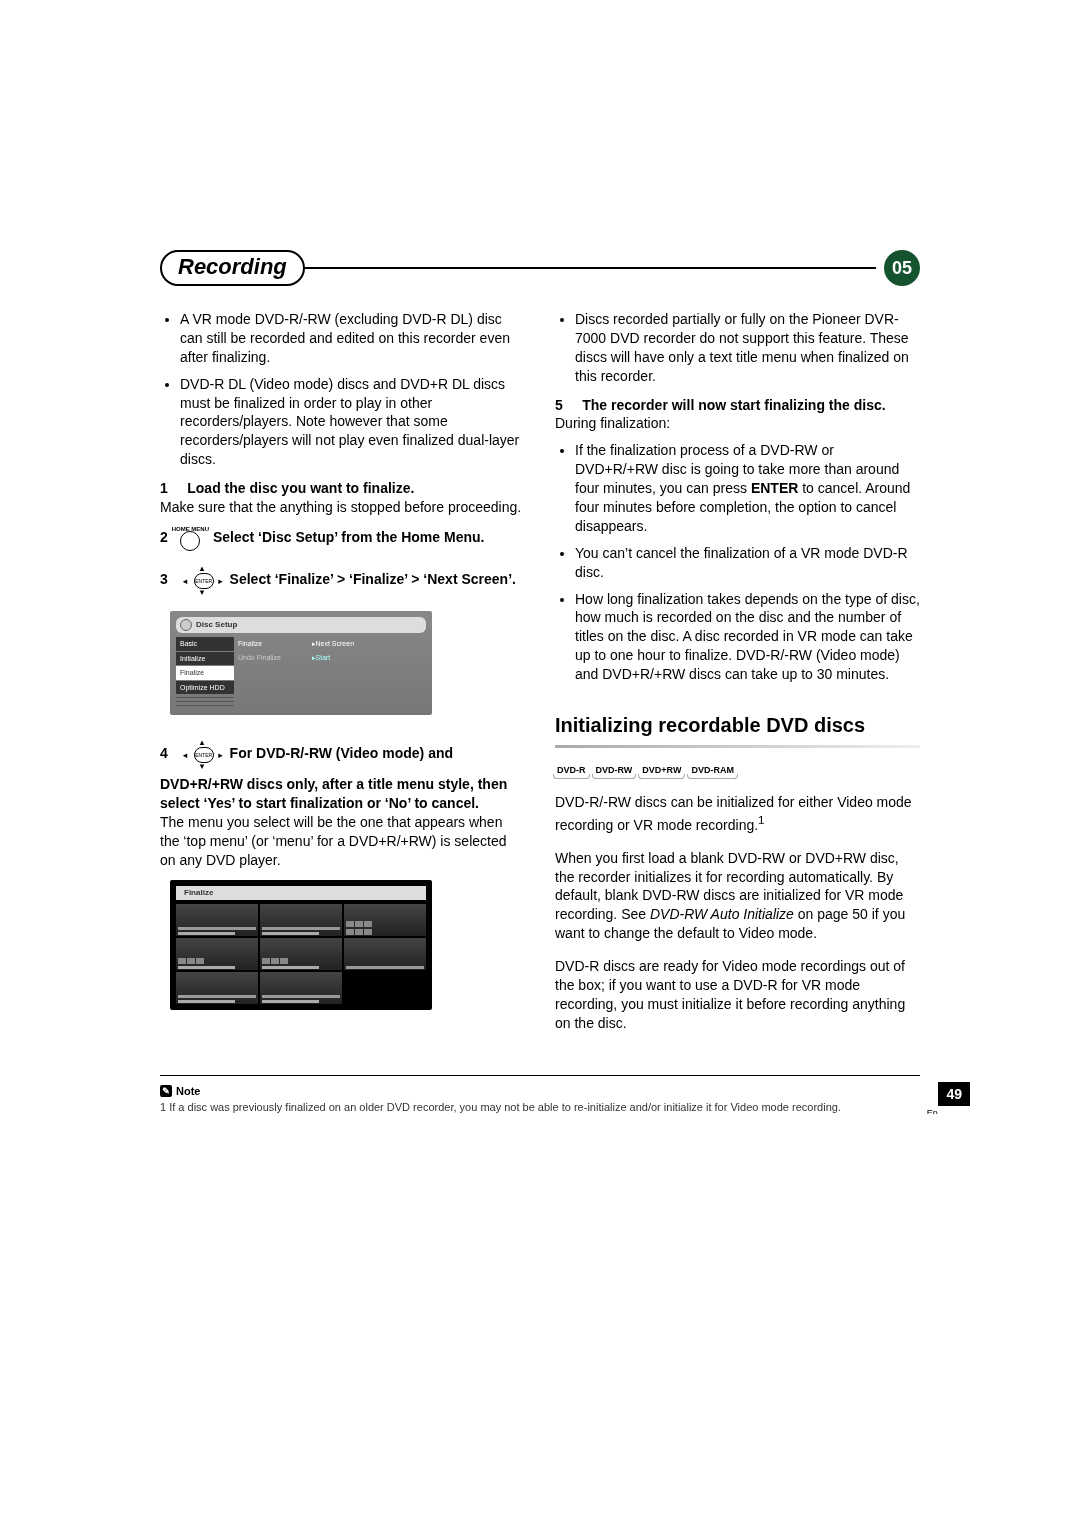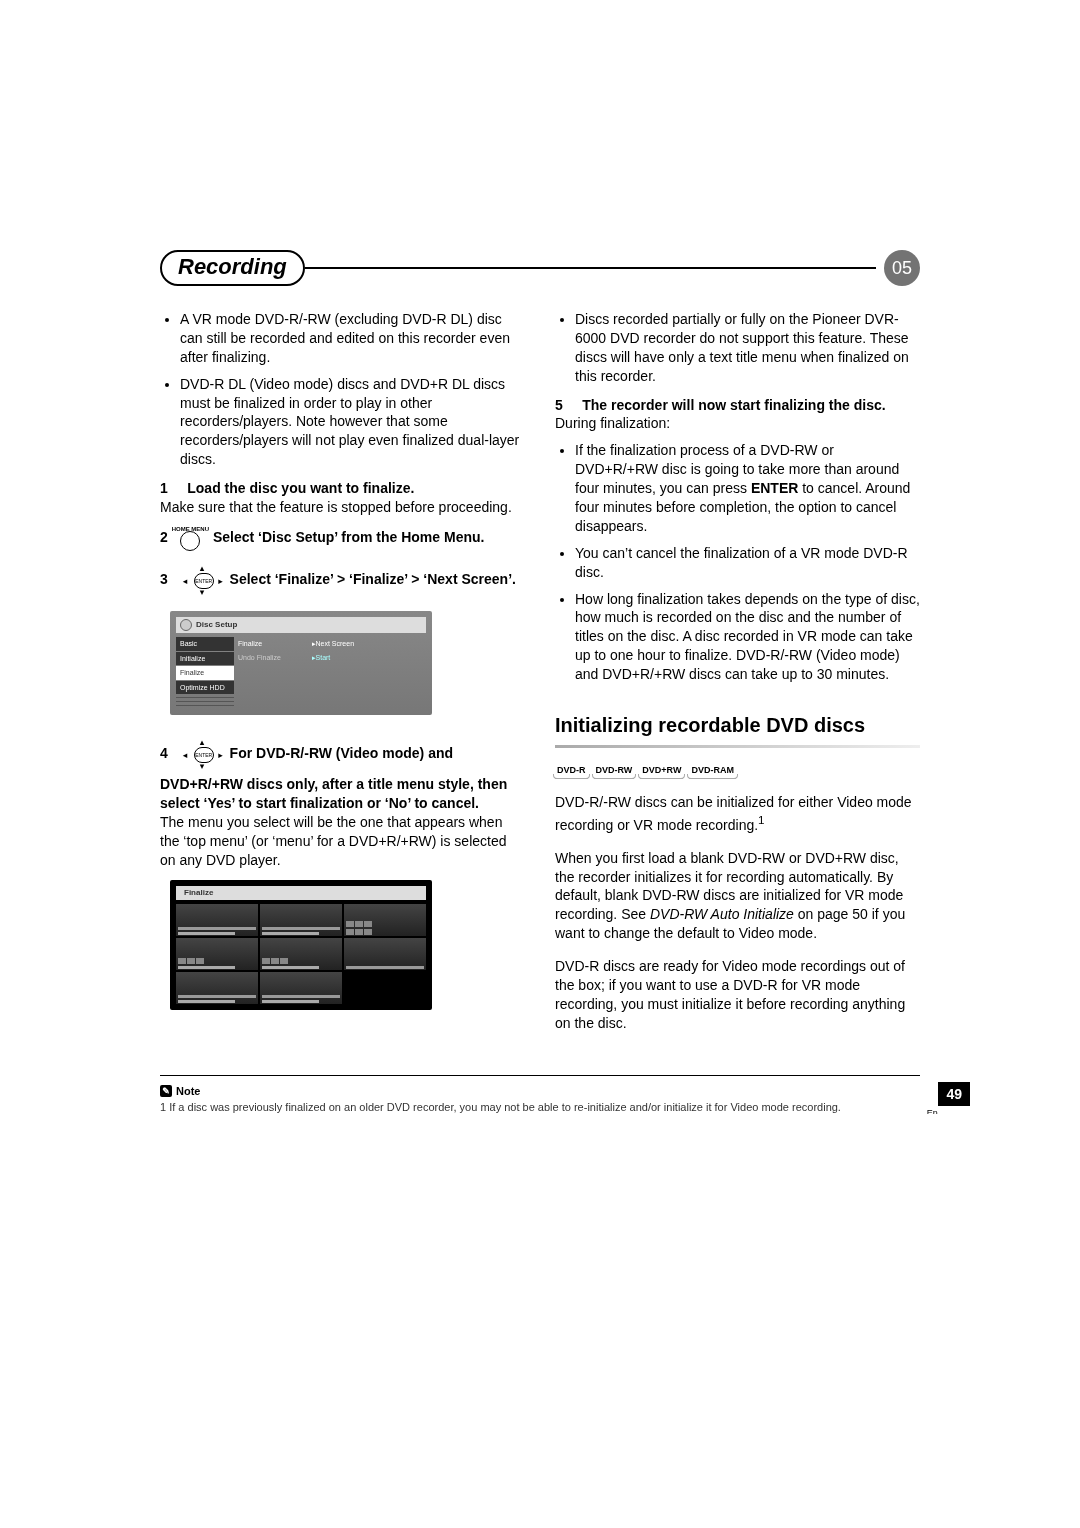--- a/index.html
+++ b/index.html
@@ -34,23 +34,23 @@
   .header-line {
     flex: 1;
     height: 2px;
     background: #000;
     margin-left: 0px;
   }
   .chapter-badge {
     width: 36px;
     height: 36px;
     border-radius: 50%;
-    background: #737373;
+    background: #14532d;
     color: #fff;
-    font-weight: normal;
+    font-weight: bold;
     font-size: 18px;
     display: flex;
     align-items: center;
     justify-content: center;
     margin-left: 8px;
   }
   .columns {
     display: flex;
     gap: 30px;
   }
@@ -128,20 +128,21 @@
   }
   .disc-setup-header {
     background: #ddd;
     color: #333;
     font-weight: bold;
     padding: 2px 4px;
     display: flex;
     align-items: center;
     gap: 4px;
     margin-bottom: 4px;
+    border-radius: 6px;
   }
   .disc-setup-header .disc-icon {
     width: 10px; height: 10px;
     border: 1px solid #666;
     border-radius: 50%;
     background: #ccc;
   }
   .disc-setup-cols {
     display: flex;
     gap: 4px;
@@ -314,21 +315,21 @@
     <div class="col">
       <ul>
         <li>A VR mode DVD-R/-RW (excluding DVD-R DL) disc can still be recorded and edited on this recorder even after finalizing.</li>
         <li>DVD-R DL (Video mode) discs and DVD+R DL discs must be finalized in order to play in other recorders/players. Note however that some recorders/players will not play even finalized dual-layer discs.</li>
       </ul>
 
       <div class="step-block">
         <span class="step-bold">1</span>
         <span>&nbsp;&nbsp;&nbsp;</span>
         <span class="step-bold">Load the disc you want to finalize.</span>
-        <div>Make sure that the feature is stopped before proceeding.</div>
+        <div>Make sure that the anything is stopped before proceeding.</div>
       </div>
 
       <div class="step-block">
         <span class="step-bold">2</span>
         <span style="display:inline-block;vertical-align:middle;text-align:center;">
           <span class="tiny-label">HOME MENU</span>
           <span class="icon-circle"></span>
         </span>
         <span class="step-bold">Select ‘Disc Setup’ from the Home Menu.</span>
       </div>
@@ -437,21 +438,21 @@
               <div class="bar b1"></div>
               <div class="bar b2"></div>
             </div>
           <div class="thumb" style="background:#000"></div>
         </div>
       </div>
     </div>
 
     <div class="col">
       <ul>
-        <li>Discs recorded partially or fully on the Pioneer DVR-6000 DVD recorder do not support this feature. These discs will have only a text title menu when finalized on this recorder.</li>
+        <li>Discs recorded partially or fully on the Pioneer DVR-7000 DVD recorder do not support this feature. These discs will have only a text title menu when finalized on this recorder.</li>
       </ul>
 
       <div class="step-block">
         <span class="step-bold">5</span>
         <span>&nbsp;&nbsp;&nbsp;</span>
         <span class="step-bold">The recorder will now start finalizing the disc.</span>
         <div>During finalization:</div>
       </div>
 
       <ul>

